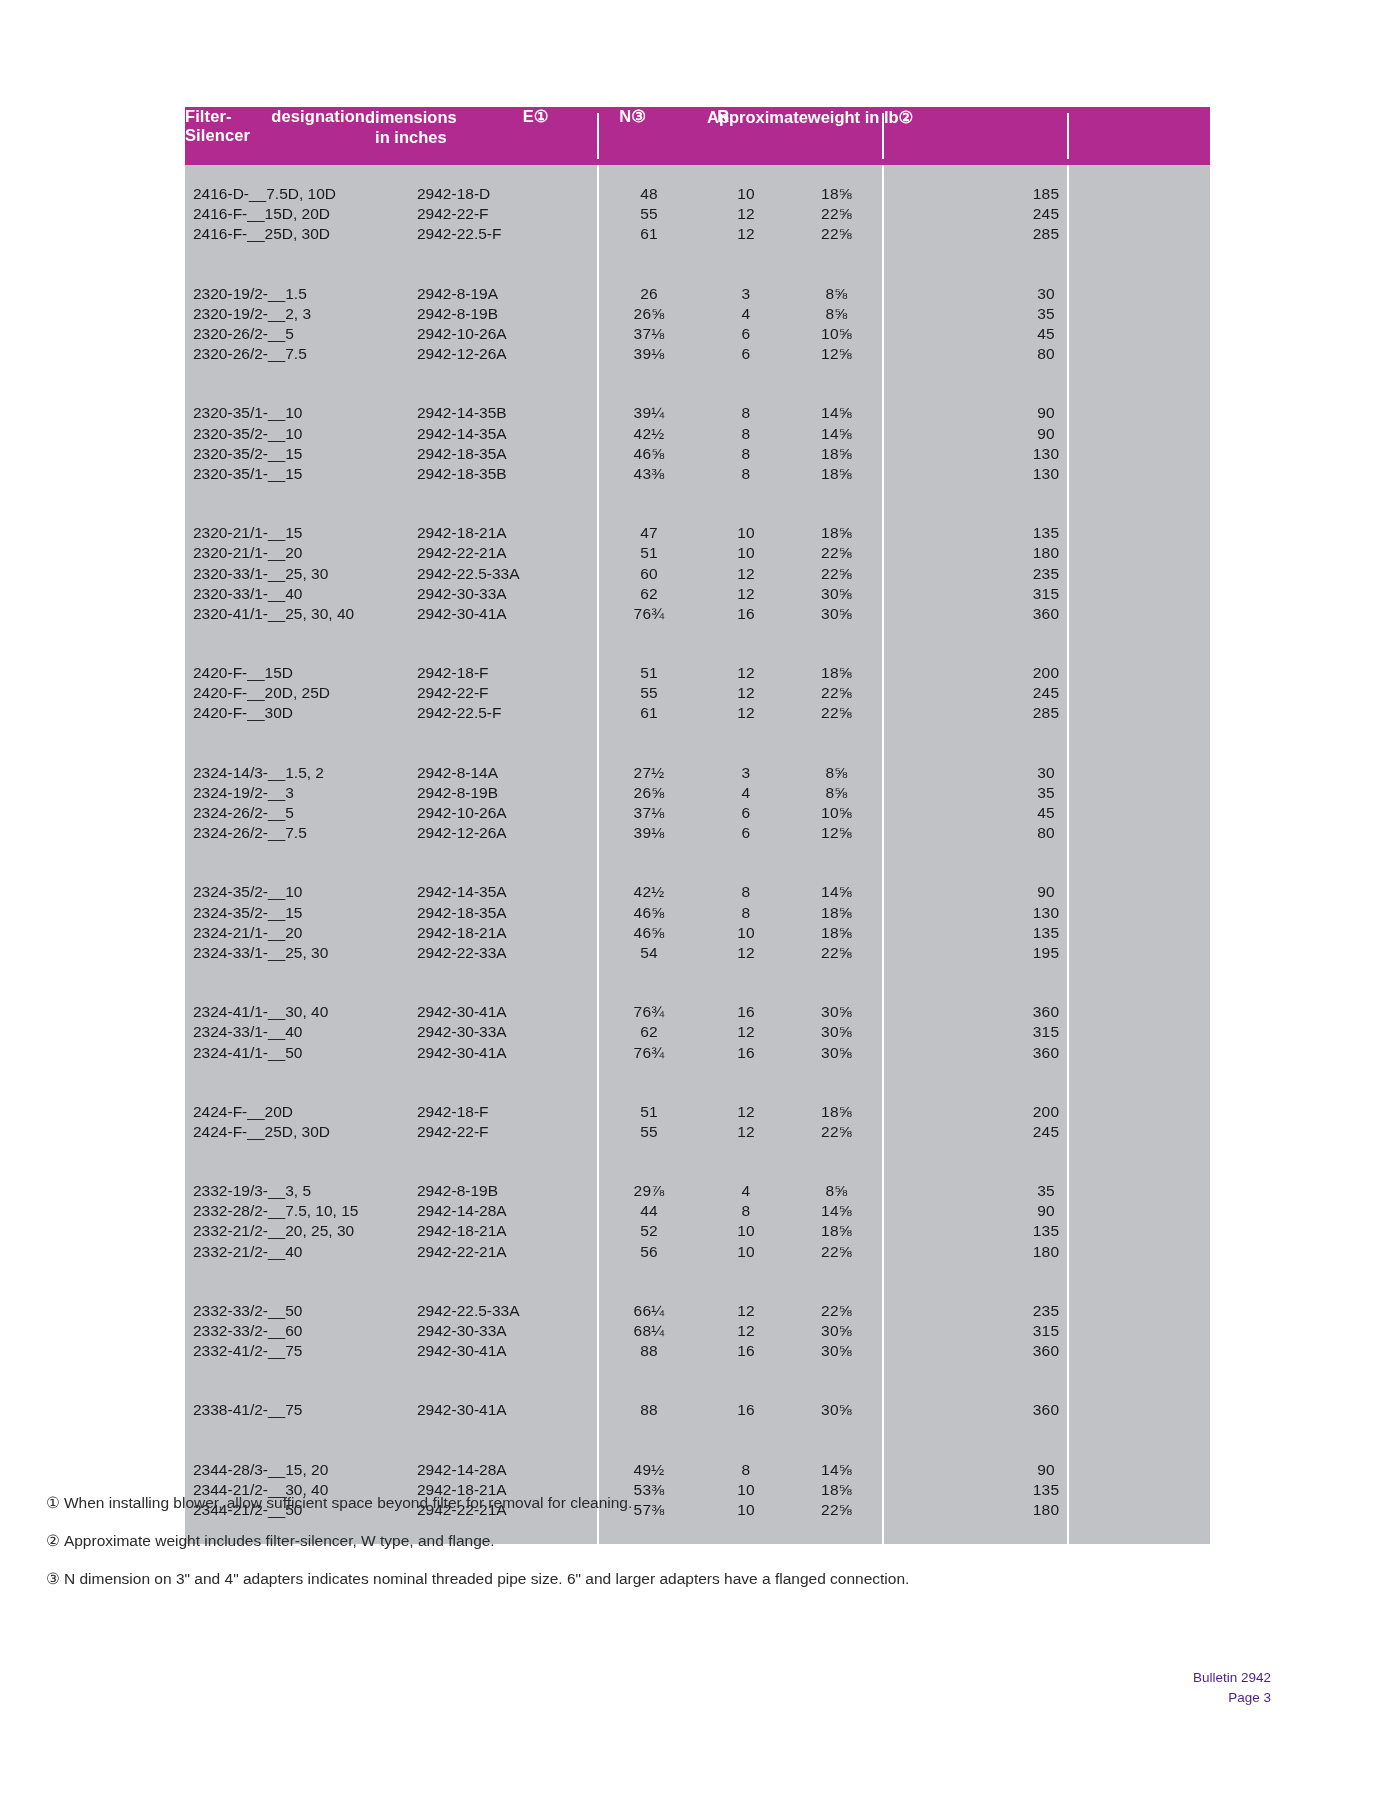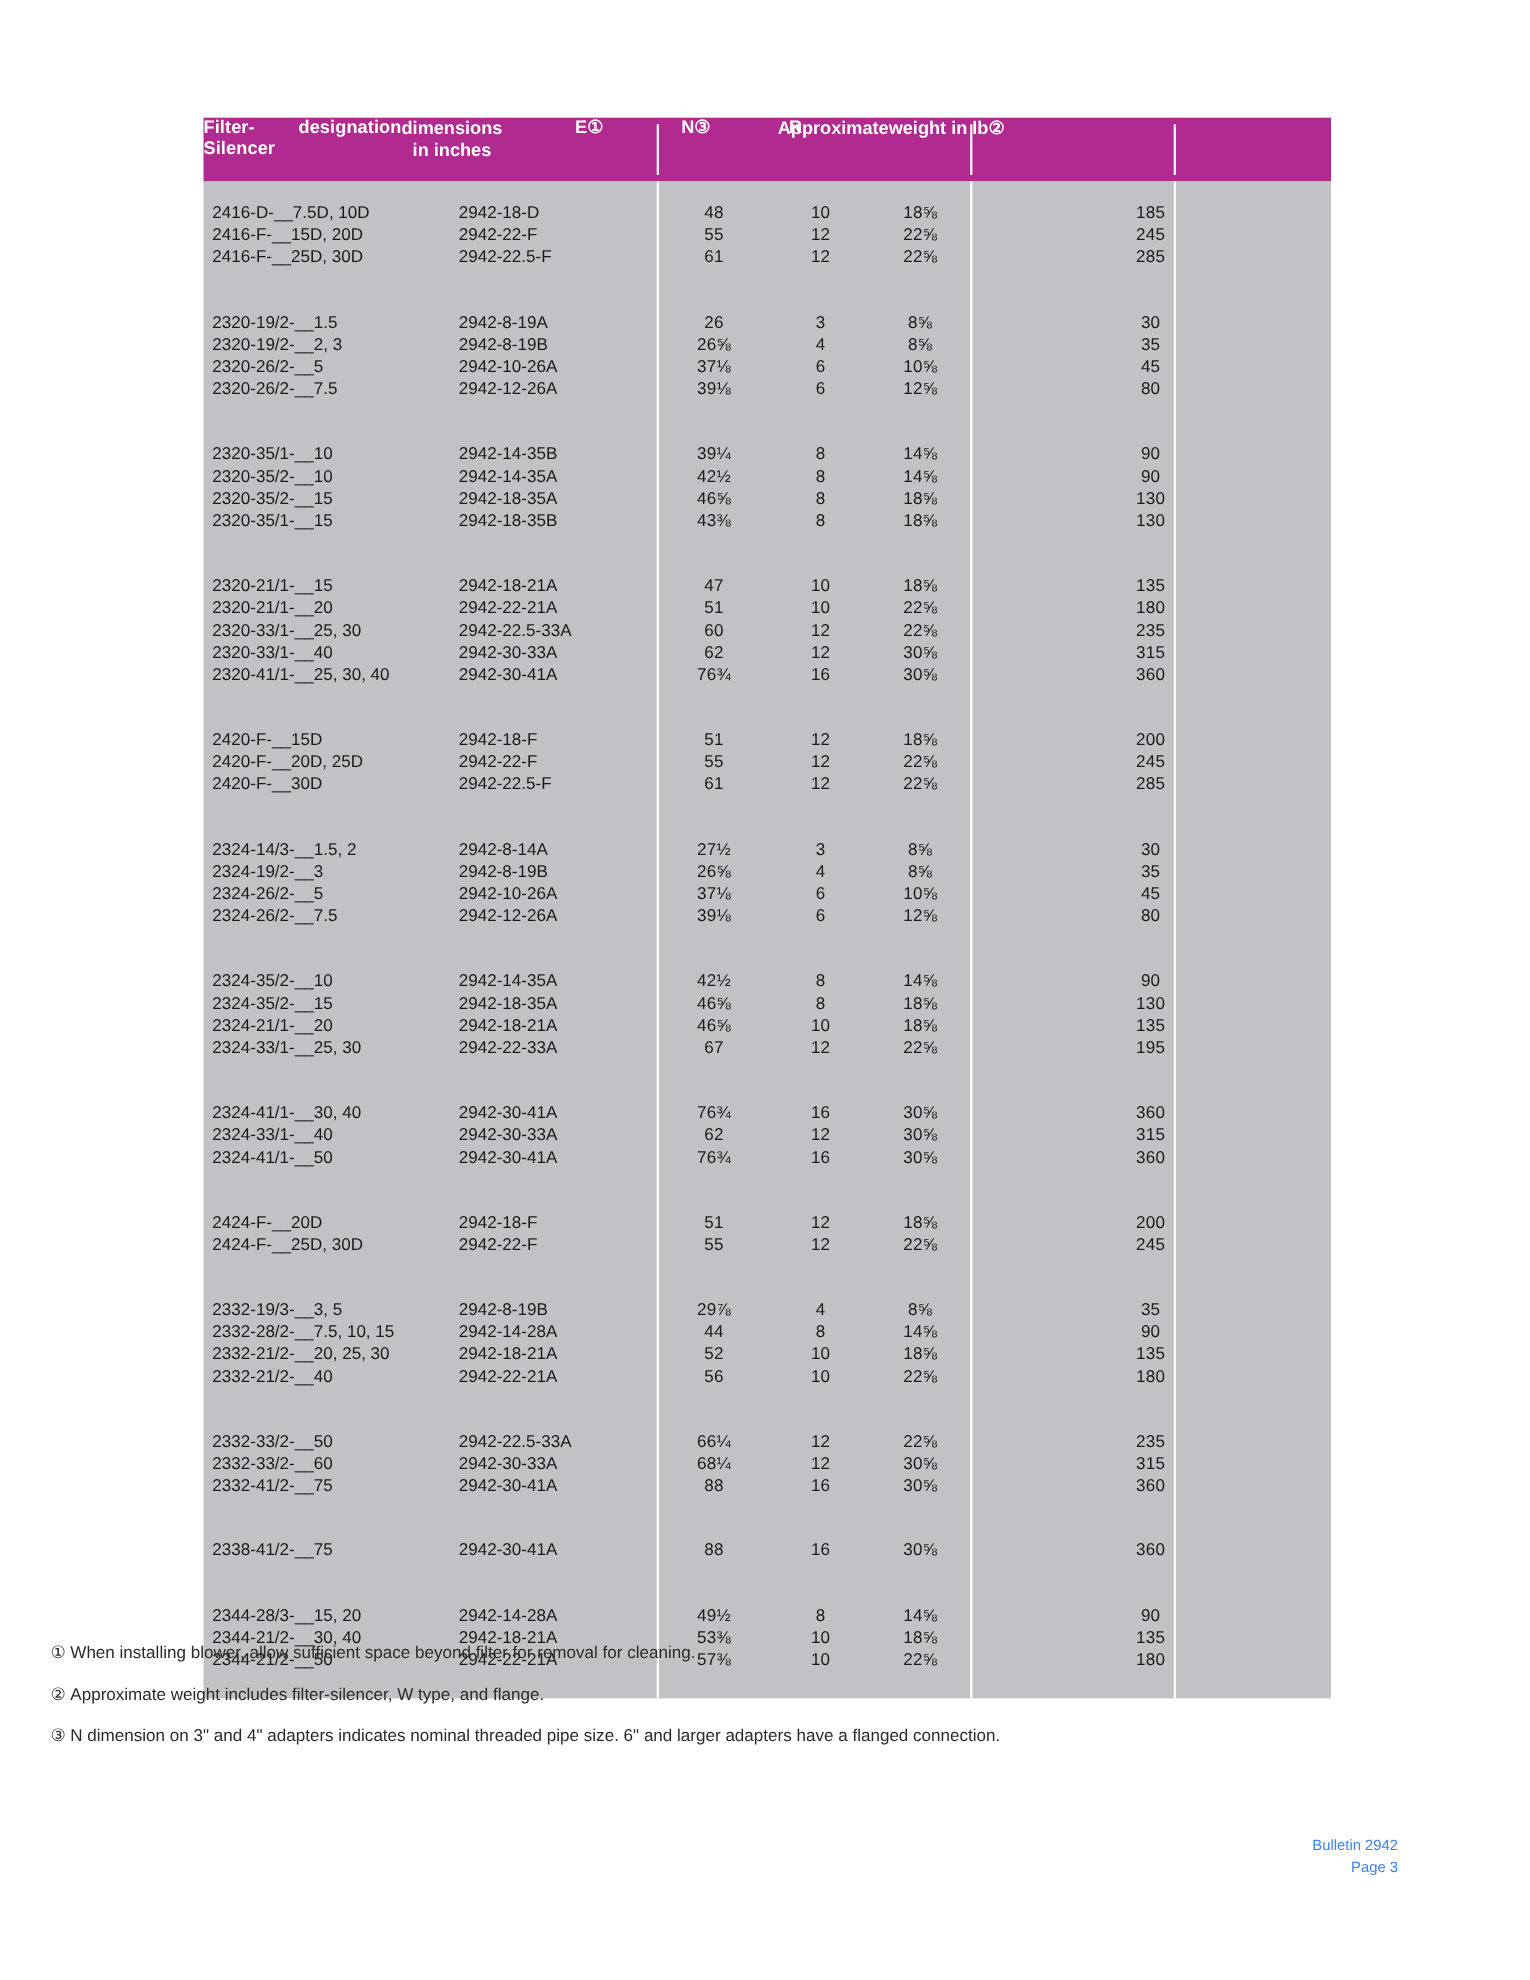--- a/index.html
+++ b/index.html
@@ -126,21 +126,21 @@
   .fn .marker { margin-right: 4px; }
 
   
   #page-footer {
     position: absolute;
     right: 120px;
     bottom: 92px;
     text-align: right;
     font-size: 13.5px;
     line-height: 20px;
-    color: #3b82f6;
+    color: #4c1d95;
   }
 </style>
 </head>
 <body>
 
 <div id="spec-table">
 
   <div class="thead">
     <div class="hsep" style="left:412px;"></div>
     <div class="hcell h-filter">
@@ -377,21 +377,21 @@
         <div class="c-blower">2324-21/1-__20</div>
         <div class="c-filter">2942-18-21A</div>
         <div class="c-e">46⅝</div>
         <div class="c-n">10</div>
         <div class="c-r">18⅝</div>
         <div class="c-w">135</div>
       </div>
       <div class="row">
         <div class="c-blower">2324-33/1-__25, 30</div>
         <div class="c-filter">2942-22-33A</div>
-        <div class="c-e">67</div>
+        <div class="c-e">54</div>
         <div class="c-n">12</div>
         <div class="c-r">22⅝</div>
         <div class="c-w">195</div>
       </div>
       <div class="row gap"></div>
       <div class="row">
         <div class="c-blower">2324-41/1-__30, 40</div>
         <div class="c-filter">2942-30-41A</div>
         <div class="c-e">76¾</div>
         <div class="c-n">16</div>

